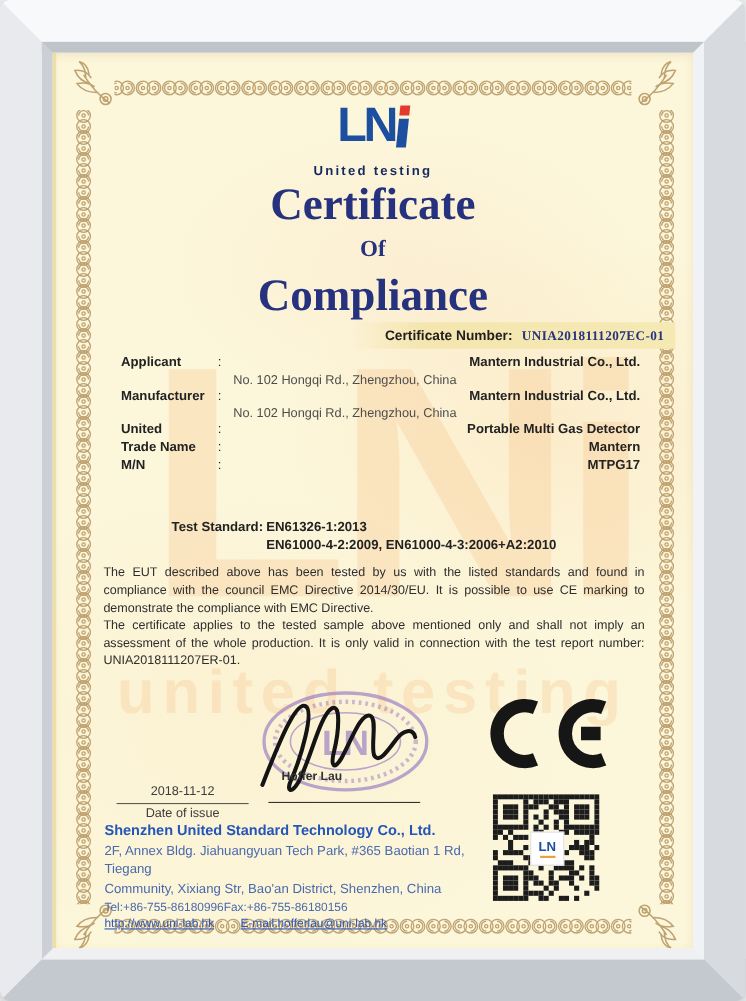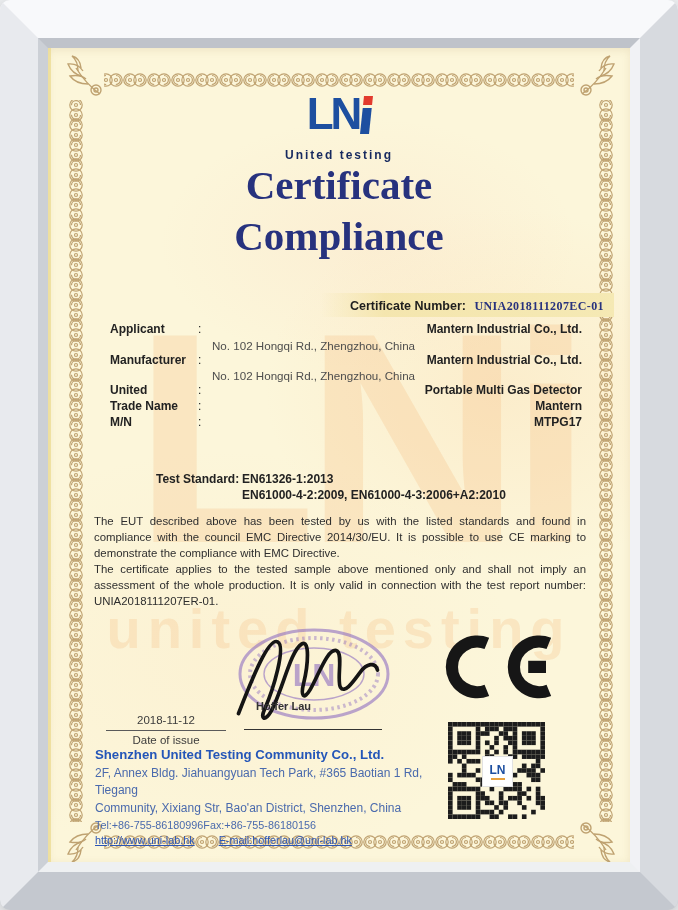--- a/index.html
+++ b/index.html
@@ -1320,20 +1320,21 @@
               <span class="logo-i">
                 <span class="logo-dot"></span>
                 <span class="logo-stem"></span>
               </span>
             </span>
           </div>
           <div class="logo-tagline">United testing</div>
 
           <div class="title">
             <div class="t1">Certificate</div>
+            <div class="t2">Of</div>
             <div class="t3">Compliance</div>
           </div>
 
           <div class="certnum">
             <span class="cn-label">Certificate Number:</span>
             <span class="cn-value">UNIA2018111207EC-01</span>
           </div>
 
           <div class="fields">
             <div class="frow">
@@ -1628,21 +1629,21 @@
                 <rect x="41.57" y="92.38" width="4.62" height="4.62" fill="#1c1c1c"></rect>
                 <rect x="46.19" y="92.38" width="4.62" height="4.62" fill="#1c1c1c"></rect>
                 <rect x="60.05" y="92.38" width="4.62" height="4.62" fill="#1c1c1c"></rect>
                 <rect x="64.67" y="92.38" width="4.62" height="4.62" fill="#1c1c1c"></rect>
                 <rect x="73.90" y="92.38" width="4.62" height="4.62" fill="#1c1c1c"></rect>
               </svg>
             <div class="qr-logo">LN</div>
           </div>
 
           <div class="company">
-            <div class="cname">Shenzhen United Testing Community Co., Ltd.</div>
+            <div class="cname">Shenzhen United Standard Technology Co., Ltd.</div>
             <div class="caddr">
               <div>2F, Annex Bldg. Jiahuangyuan Tech Park, #365 Baotian 1 Rd, Tiegang</div>
               <div>Community, Xixiang Str, Bao'an District, Shenzhen, China</div>
             </div>
             <div class="ctel">
               <span>Tel:+86-755-86180996</span>
               <span>Fax:+86-755-86180156</span>
             </div>
             <div class="clinks">
               <span class="clink">http://www.uni-lab.hk</span>

